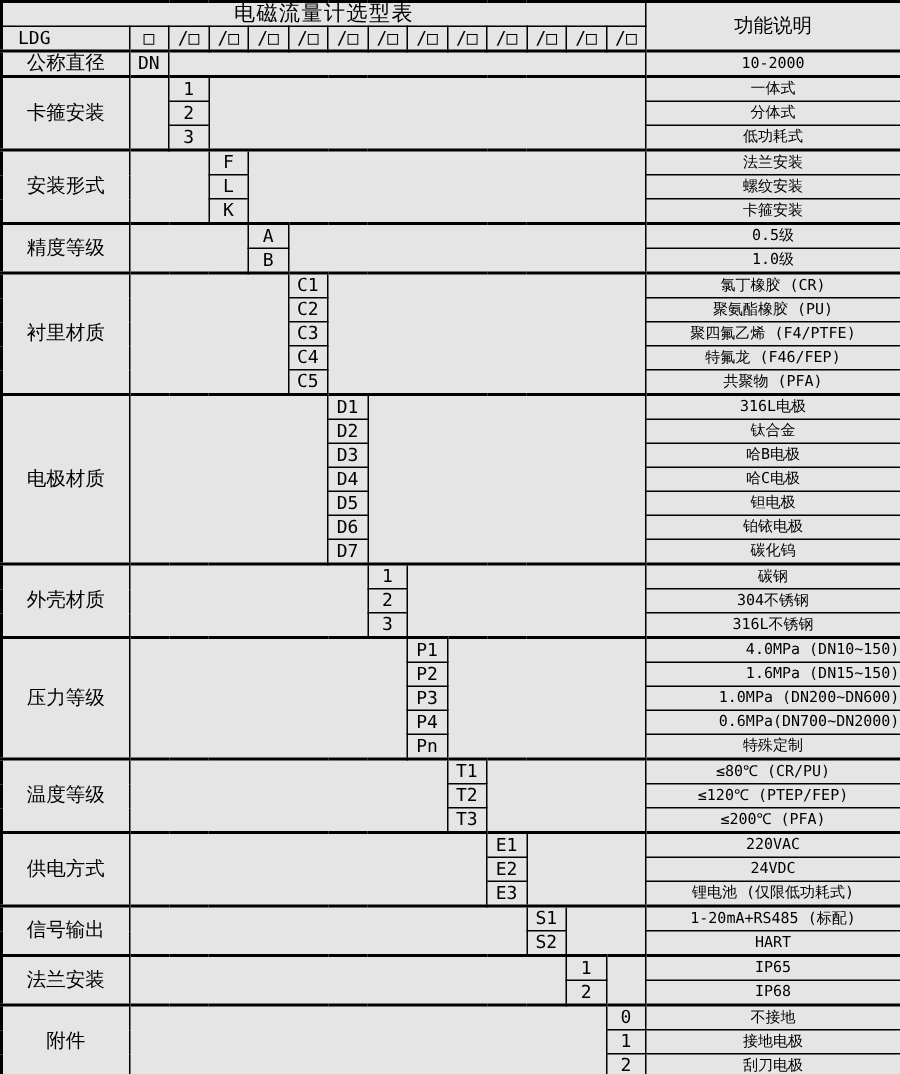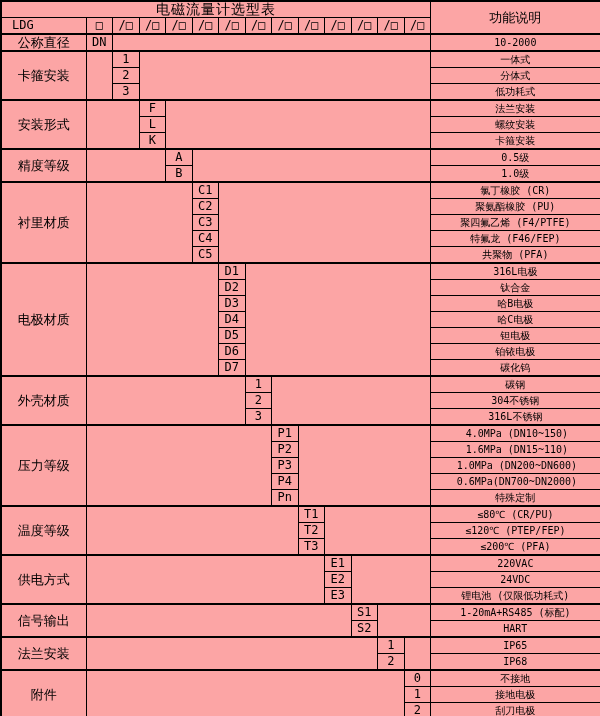--- a/index.html
+++ b/index.html
@@ -1,16 +1,16 @@
 <!DOCTYPE html>
 <html><head>
 <meta charset="utf-8">
 <style>
   html,body{margin:0;padding:0;background:#ffffff;}
-  .sheet{width:600px;height:716px;background:#fca5a5;overflow:hidden;}
+  .sheet{width:600px;height:716px;background:#e5e5e5;overflow:hidden;}
   table{
     border-collapse:collapse;
     table-layout:fixed;
     width:600px;height:716px;
     font-family:"DejaVu Sans Mono","Liberation Mono",monospace;
     color:#000;
     border:2px solid #000;
   }
   td{
     border:1px solid #000;
@@ -23,21 +23,21 @@
     overflow:hidden;
     line-height:1.1;
   }
   .title{font-size:14px;letter-spacing:1px;}
   .fhead{font-size:13px;}
   .lbl{font-size:13px;margin-top:24px;}
   .ldg{text-align:left;padding-left:10px;font-size:12px;margin-top:36px;}
   .code{font-size:12px;}
   .boxc{font-size:12px;}
   .desc{font-size:10px;}
-  .dl{text-align:center;padding-left:3px;}
+  .dl{text-align:right;padding-left:3px;}
   .gt{border-top:2px solid #000;}
   tr{height:16px;}
 </style>
 </head>
 <body>
 
 <div class="sheet">
 <table>
 <colgroup>
   <col style="width:85px">
@@ -193,21 +193,21 @@
 
 <tr>
   <td class="lbl gt" rowspan="5">压力等级</td>
   <td class="gt" colspan="7" rowspan="5"></td>
   <td class="code gt">P1</td>
   <td class="gt" colspan="5" rowspan="5"></td>
   <td class="desc dl gt">4.0MPa (DN10~150)</td>
 </tr>
 <tr>
   <td class="code">P2</td>
-  <td class="desc dl">1.6MPa (DN15~110)</td>
+  <td class="desc dl">1.6MPa (DN15~150)</td>
 </tr>
 <tr>
   <td class="code">P3</td>
   <td class="desc dl">1.0MPa (DN200~DN600)</td>
 </tr>
 <tr>
   <td class="code">P4</td>
   <td class="desc dl">0.6MPa(DN700~DN2000)</td>
 </tr>
 <tr>

